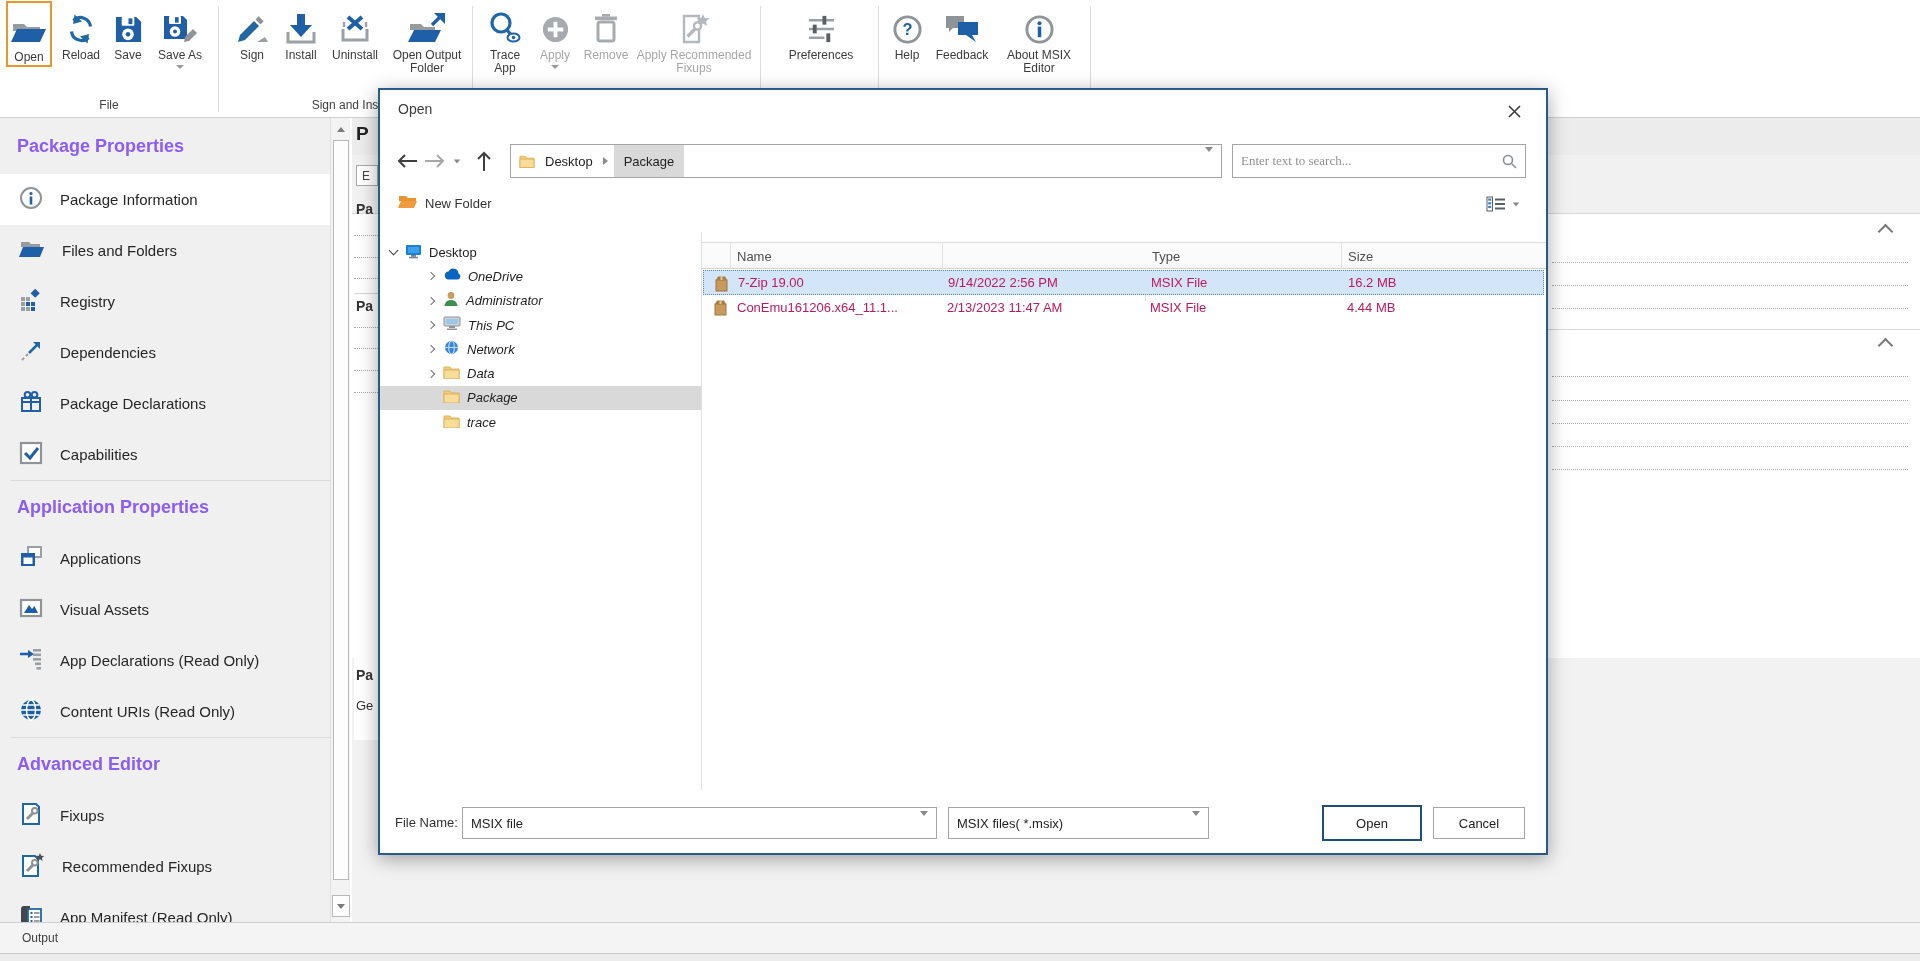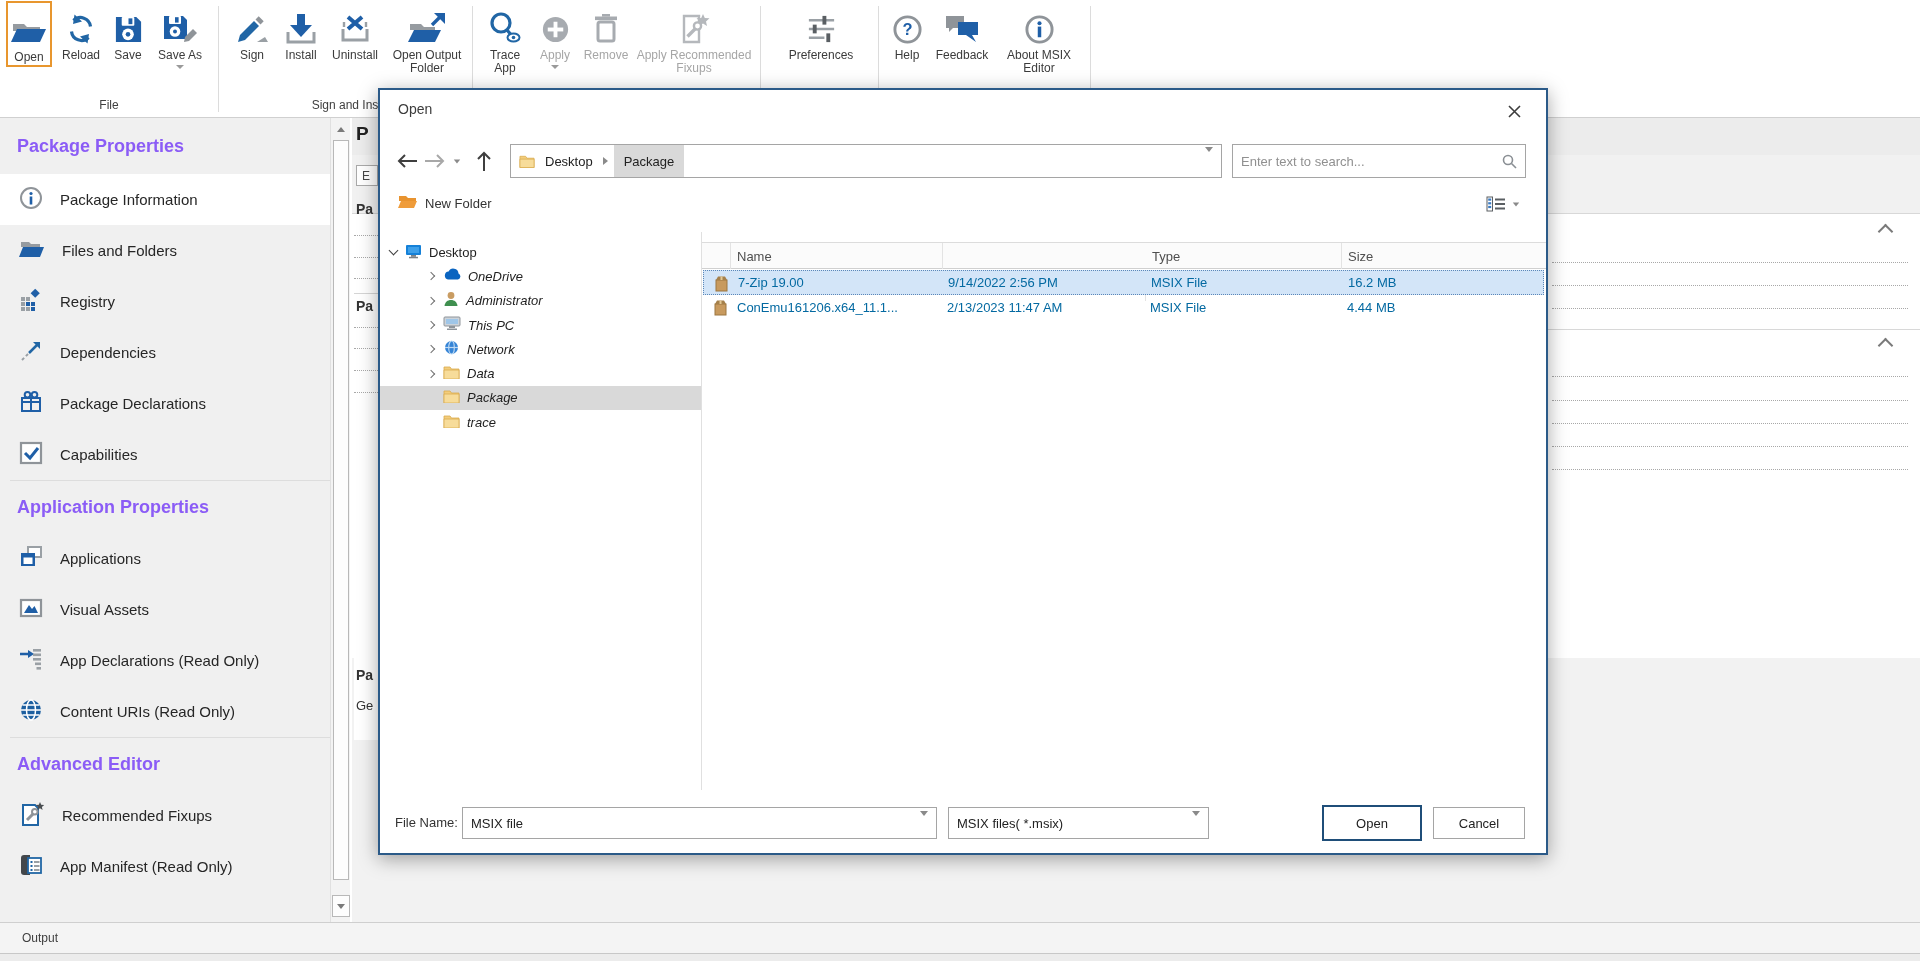--- a/index.html
+++ b/index.html
@@ -49,37 +49,37 @@
   
   .dialog { position:absolute; left:378px; top:88px; width:1170px; height:767px; background:#fff; border:2px solid #2b5a88; box-shadow:0 4px 18px rgba(0,0,0,0.35); }
   .dlg-title { position:absolute; left:18px; top:11px; font-size:14px; color:#3c3c3c; }
   .dlg-close { position:absolute; left:1118px; top:6px; width:32px; height:30px; display:flex; align-items:center; justify-content:center; }
   .navbtn { position:absolute; top:58px; display:flex; align-items:center; justify-content:center; }
   .addressbar { position:absolute; left:130px; top:54px; width:712px; height:34px; background:#fff; border:1px solid #a5a5a5; display:flex; align-items:center; }
   .crumb { height:100%; display:flex; align-items:center; padding:0 10px; font-size:13px; color:#222; gap:8px; }
   .crumb.current { background:#d9d9d9; }
   .addr-drop { margin-left:auto; padding-right:8px; }
   .searchbox { position:absolute; left:852px; top:54px; width:294px; height:34px; border:1px solid #a5a5a5; background:#fff; display:flex; align-items:center; }
-  .searchbox input { flex:1; border:none; outline:none; font-size:13px; color:#000000; padding:0 8px; font-family:Liberation Sans, sans-serif; background:transparent; }
+  .searchbox input { flex:1; border:none; outline:none; font-size:13px; color:#000000; padding:0 8px; font-family:Liberation Serif, serif; background:transparent; }
   .searchbox input::placeholder { color:#909090; }
   .newfolder { position:absolute; left:18px; top:100px; height:26px; display:flex; align-items:center; gap:8px; font-size:13px; color:#333; }
   .viewbtn { position:absolute; left:1100px; top:102px; width:46px; height:24px; display:flex; align-items:center; justify-content:center; gap:6px; }
 
   .treepanel { position:absolute; left:0; top:142px; width:322px; height:558px; background:#fff; border-right:1px solid #e0e0e0; padding-top:8px; }
   .trow { height:24.3px; display:flex; align-items:center; font-size:13px; color:#1e1e1e; gap:7px; }
   .trow.selected { background:#d9d9d9; }
   .chev-cell { width:10px; display:flex; justify-content:center; }
   .chev-r { width:6px; height:6px; border-top:1.5px solid #707070; border-right:1.5px solid #707070; transform:rotate(45deg); }
   .chev-d2 { width:7px; height:7px; border-right:1.8px solid #3f3f3f; border-bottom:1.8px solid #3f3f3f; transform:rotate(45deg); margin-top:-3px; }
   .ind0 { padding-left:8px; } .ind1 { padding-left:46px;font-style:italic; }
 
   .filepanel { position:absolute; left:322px; top:142px; width:844px; height:558px; background:#fff; }
   .fl-header { position:absolute; left:0; top:10px; width:844px; height:27px; background:#fbfbfb; border-top:1px solid #dcdcdc; border-bottom:1px solid #d0d0d0; font-size:13px; color:#4f4f4f; }
   .fl-hcell { position:absolute; top:0; height:26px; display:flex; align-items:center; padding-left:6px; border-right:1px solid #e3e3e3; }
-  .fl-row { position:absolute; left:1px; width:841px; height:25px; display:flex; align-items:center; font-size:13px; color:#0369a1; }
+  .fl-row { position:absolute; left:1px; width:841px; height:25px; display:flex; align-items:center; font-size:13px; color:#be185d; }
   .fl-row.selected { background:#d3e5f8; border:1px dotted #5b87b8; }
   .fl-cell { position:absolute; white-space:nowrap; overflow:hidden; }
 
   .fn-label { position:absolute; left:15px; top:725px; font-size:13px; color:#333; }
   .combo { position:absolute; top:717px; height:32px; border:1px solid #a5a5a5; background:#fff; display:flex; align-items:center; font-size:13px; color:#222; }
   .combo .val { flex:1; padding-left:8px; white-space:nowrap; overflow:hidden; }
   .combo .drop { padding-right:8px; }
   .btn { position:absolute; top:717px; height:32px; background:#fff; display:flex; align-items:center; justify-content:center; font-size:13px; color:#222; }
   .btn-open { left:942px; width:100px; top:715px; height:36px; border:2px solid #1f4e79; }
   .btn-cancel { left:1053px; width:92px; border:1px solid #a5a5a5; }
@@ -416,20 +416,28 @@
           <ellipse cx="12" cy="12" rx="4.5" ry="10" stroke="#fff" stroke-width="1.5" fill="none"></ellipse>
           <path d="M2 12h20M3.5 7h17M3.5 17h17" stroke="#fff" stroke-width="1.5" fill="none"></path>
         </svg></span>
     <span>Content URIs (Read Only)</span>
   </div>
 
   <div class="sbdivider"></div>
   <div class="sbheader">Advanced Editor</div>
 
   <div class="sbitem">
+    <span><svg width="24" height="24">
+          <path d="M4 2h13l3 3v17H4z" stroke="#2166a5" stroke-width="2" fill="#fff"></path>
+          <path d="M8 17l7-7" stroke="#8f9499" stroke-width="3"></path>
+          <circle cx="15.8" cy="8.8" r="2.8" stroke="#8f9499" stroke-width="2" fill="#fff"></circle>
+        </svg></span>
+    <span>Fixups</span>
+  </div>
+  <div class="sbitem">
     <span><svg width="26" height="24">
           <path d="M4 3h12l3 3v17H4z" stroke="#2166a5" stroke-width="2" fill="#fff"></path>
           <path d="M8 18l7-7" stroke="#8f9499" stroke-width="3"></path>
           <circle cx="15.8" cy="9.8" r="2.8" stroke="#8f9499" stroke-width="2" fill="#fff"></circle>
           <polygon points="21,0 22.2,2.8 25.2,3 22.9,5 23.6,7.9 21,6.3 18.4,7.9 19.1,5 16.8,3 19.8,2.8" fill="#4a4e52"></polygon>
         </svg></span>
     <span>Recommended Fixups</span>
   </div>
   <div class="sbitem">
     <span><svg width="24" height="24">

